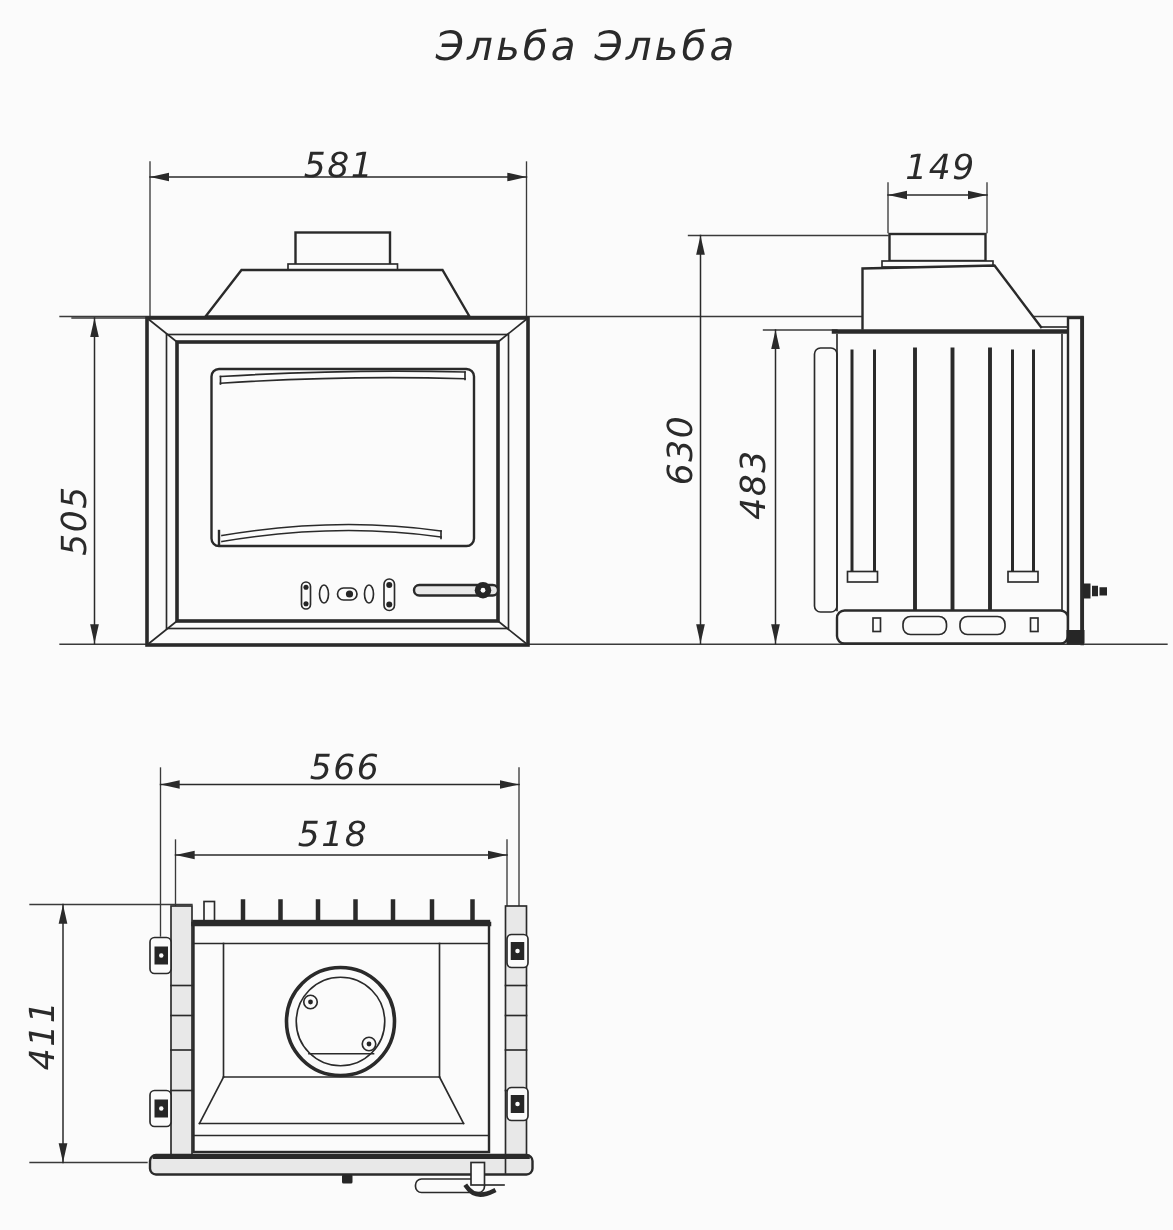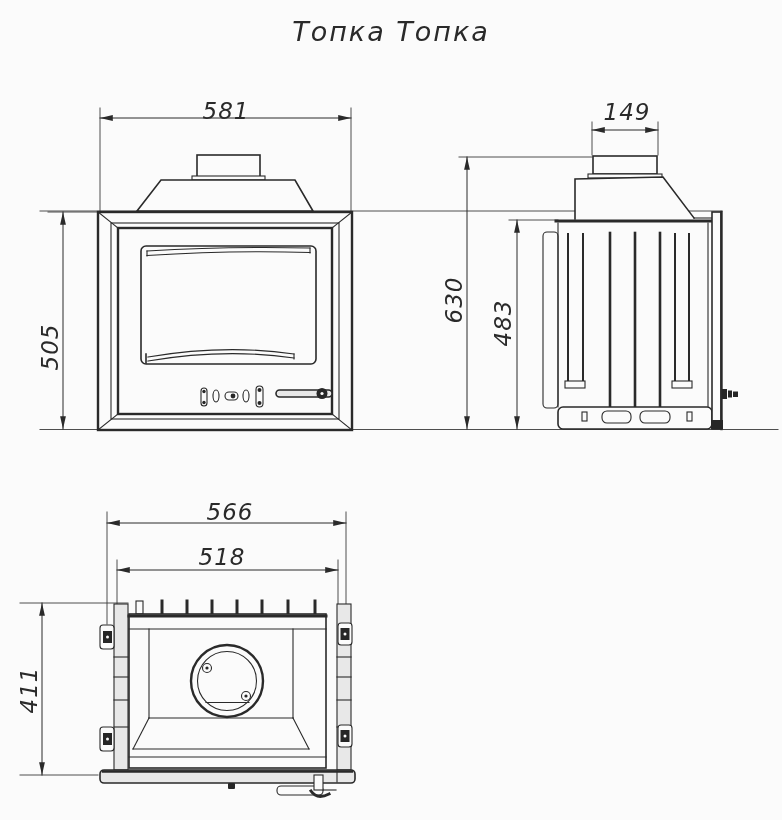--- a/index.html
+++ b/index.html
@@ -18,21 +18,21 @@
   .dark{fill:#262626;stroke:none;}
   .wfill{fill:#fbfbfb;}
   .gfill{fill:#e8e8e8;}
   text.dim{font-family:"DejaVu Sans","Liberation Sans",sans-serif;font-style:italic;
            font-size:23px;fill:#2a2a2a;letter-spacing:1px;}
 </style>
 </head>
 <body>
 
 <div id="canvas">
-  <div id="title">Топка Топка</div>
+  <div id="title">Эльба Эльба</div>
 
   <svg width="782" height="820" viewBox="0 0 782 820">
     <defs>
       <marker id="arw" markerUnits="userSpaceOnUse" markerWidth="14" markerHeight="8" refX="12.8" refY="3.5" orient="auto-start-reverse">
         <path d="M12.8,3.5 L0,6.4 L0,0.6 Z" fill="#2a2a2a"></path>
       </marker>
     </defs>
 
     <g>
       <line class="ln ext" x1="40" y1="211" x2="722" y2="211"></line>

